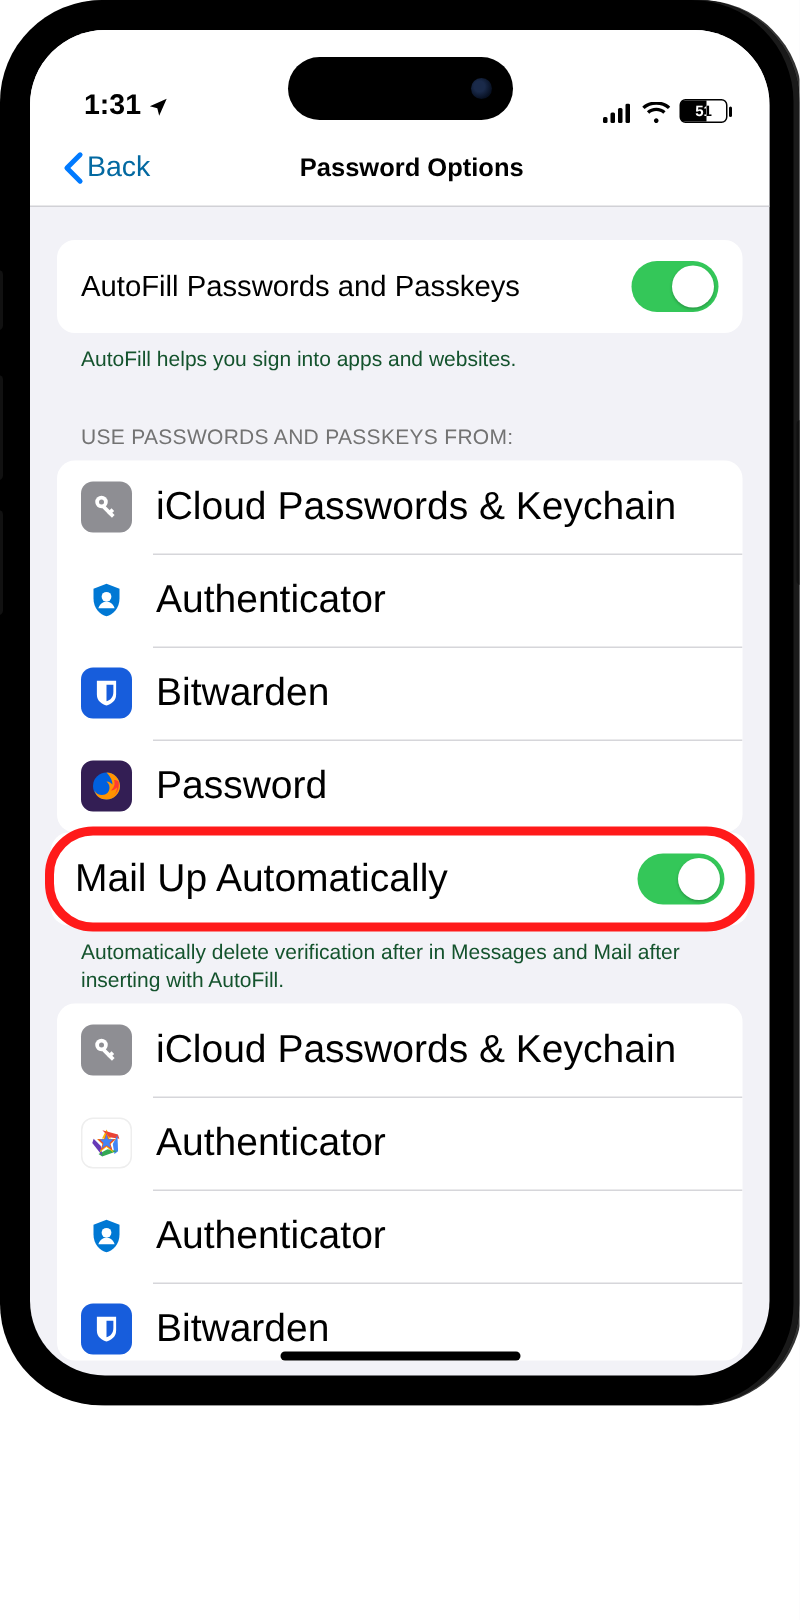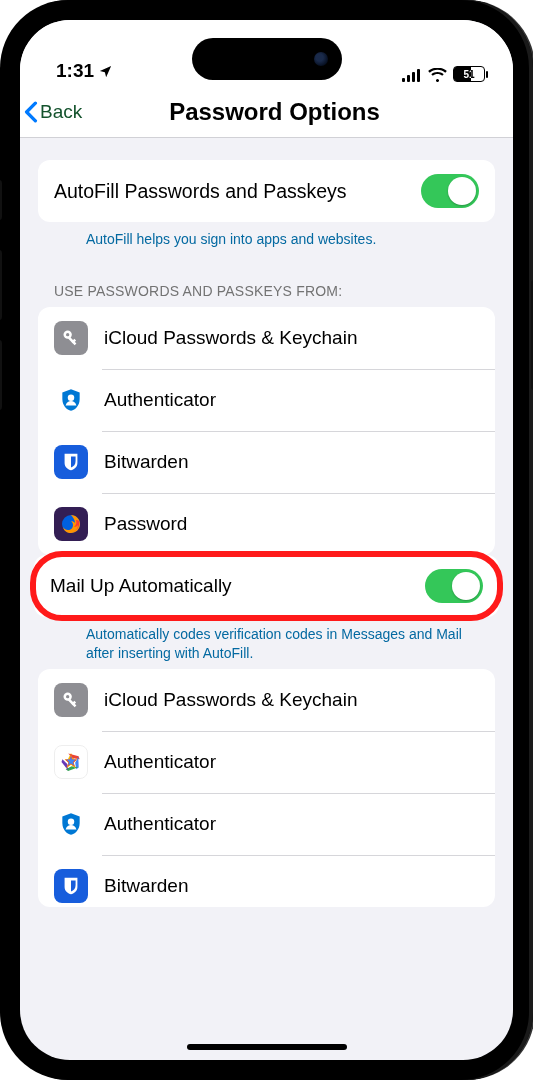--- a/index.html
+++ b/index.html
@@ -4,21 +4,21 @@
 <style>
   * { box-sizing: border-box; margin: 0; padding: 0; }
   body {
     font-family: -apple-system, BlinkMacSystemFont, "Helvetica Neue", sans-serif;
     background: #fff;
     display: flex;
     justify-content: center;
   }
   .device {
     width: 533px;
-    height: 1080px;
+    height: 937px;
     background: #000;
     border-radius: 68px;
     padding: 20px;
     position: relative;
     box-shadow: -4px 0 0 #1a1a1a inset, 2px 0 0 #333;
   }
   
   .side-btn { position: absolute; background:#111; border-radius:3px; }
   .side-left1 { left:-4px; top:180px; width:6px; height:40px; }
   .side-left2 { left:-4px; top:250px; width:6px; height:70px; }
@@ -77,53 +77,52 @@
     height: 52px;
     background: #fff;
     display: flex;
     align-items: center;
     position: relative;
     border-bottom: 0.5px solid #d1d1d6;
   }
   .back-btn {
     display: flex;
     align-items: center;
-    color: #14532d;
+    color: #0369a1;
     font-size: 19px;
-    padding-left: 4px;
+    padding-left: 22px;
     gap:2px;
   }
   .nav-title {
     position: absolute;
     left: 16px; right: 0;
     text-align: center;
-    font-size: 24px;
+    font-size: 17px;
     font-weight: 600;
     pointer-events: none;
   }
 
   .content {
     padding: 0;
     overflow-y: hidden;
     height: calc(100% - 118px);
   }
 
   .section-header {
     font-size: 14px;
     color: #737373;
     padding: 28px 34px 8px 34px;
     text-transform: uppercase;
     letter-spacing: 0.2px;
   }
   .section-footer {
     font-size: 14px;
-    color: #0369a1;
+    color: #14532d;
     padding: 8px 34px 6px 34px;
     line-height: 1.35;
-    margin-left: 32px;
   }
 
   .group {
     background: #fff;
     margin: 0 18px;
     border-radius: 12px;
     overflow: hidden;
   }
   .group.first { margin-top: 22px; }
 
@@ -135,21 +134,21 @@
     gap: 16px;
     position: relative;
   }
   .row + .row::before {
     content:"";
     position:absolute;
     left:64px; right:0; top:0;
     height:0.5px; background:#d6d6da;
   }
   .row-label {
-    font-size: 19px;
+    font-size: 26px;
     flex: 1;
     color: #000;
   }
   .row-label.big { font-size: 19.5px; font-weight:400; }
 
   .app-icon {
     width: 34px; height: 34px;
     border-radius: 8px;
     display:flex;align-items:center;justify-content:center;
     flex-shrink:0;
@@ -292,21 +291,21 @@
       </div>
 
       <div class="highlight-ring">
         <div class="group">
           <div class="row no-icon">
             <span class="row-label">Mail Up Automatically</span>
             <div class="toggle"></div>
           </div>
         </div>
       </div>
-      <div class="section-footer">Automatically codes verification codes in Messages and Mail after inserting with AutoFill.</div>
+      <div class="section-footer">Automatically delete verification after in Messages and Mail after inserting with AutoFill.</div>
 
       <div class="group">
         <div class="row">
           <div class="app-icon" style="background:#8e8e93">
             <svg width="20" height="20" viewBox="0 0 24 24" fill="#fff">
                 <circle cx="8" cy="8" r="5"></circle>
                 <circle cx="8" cy="8" r="2" fill="#8e8e93"></circle>
                 <rect x="10" y="10" width="12" height="3" transform="rotate(45 10 10)"></rect>
                 <rect x="16" y="13" width="3" height="5" transform="rotate(45 16 13)"></rect>
               </svg>

